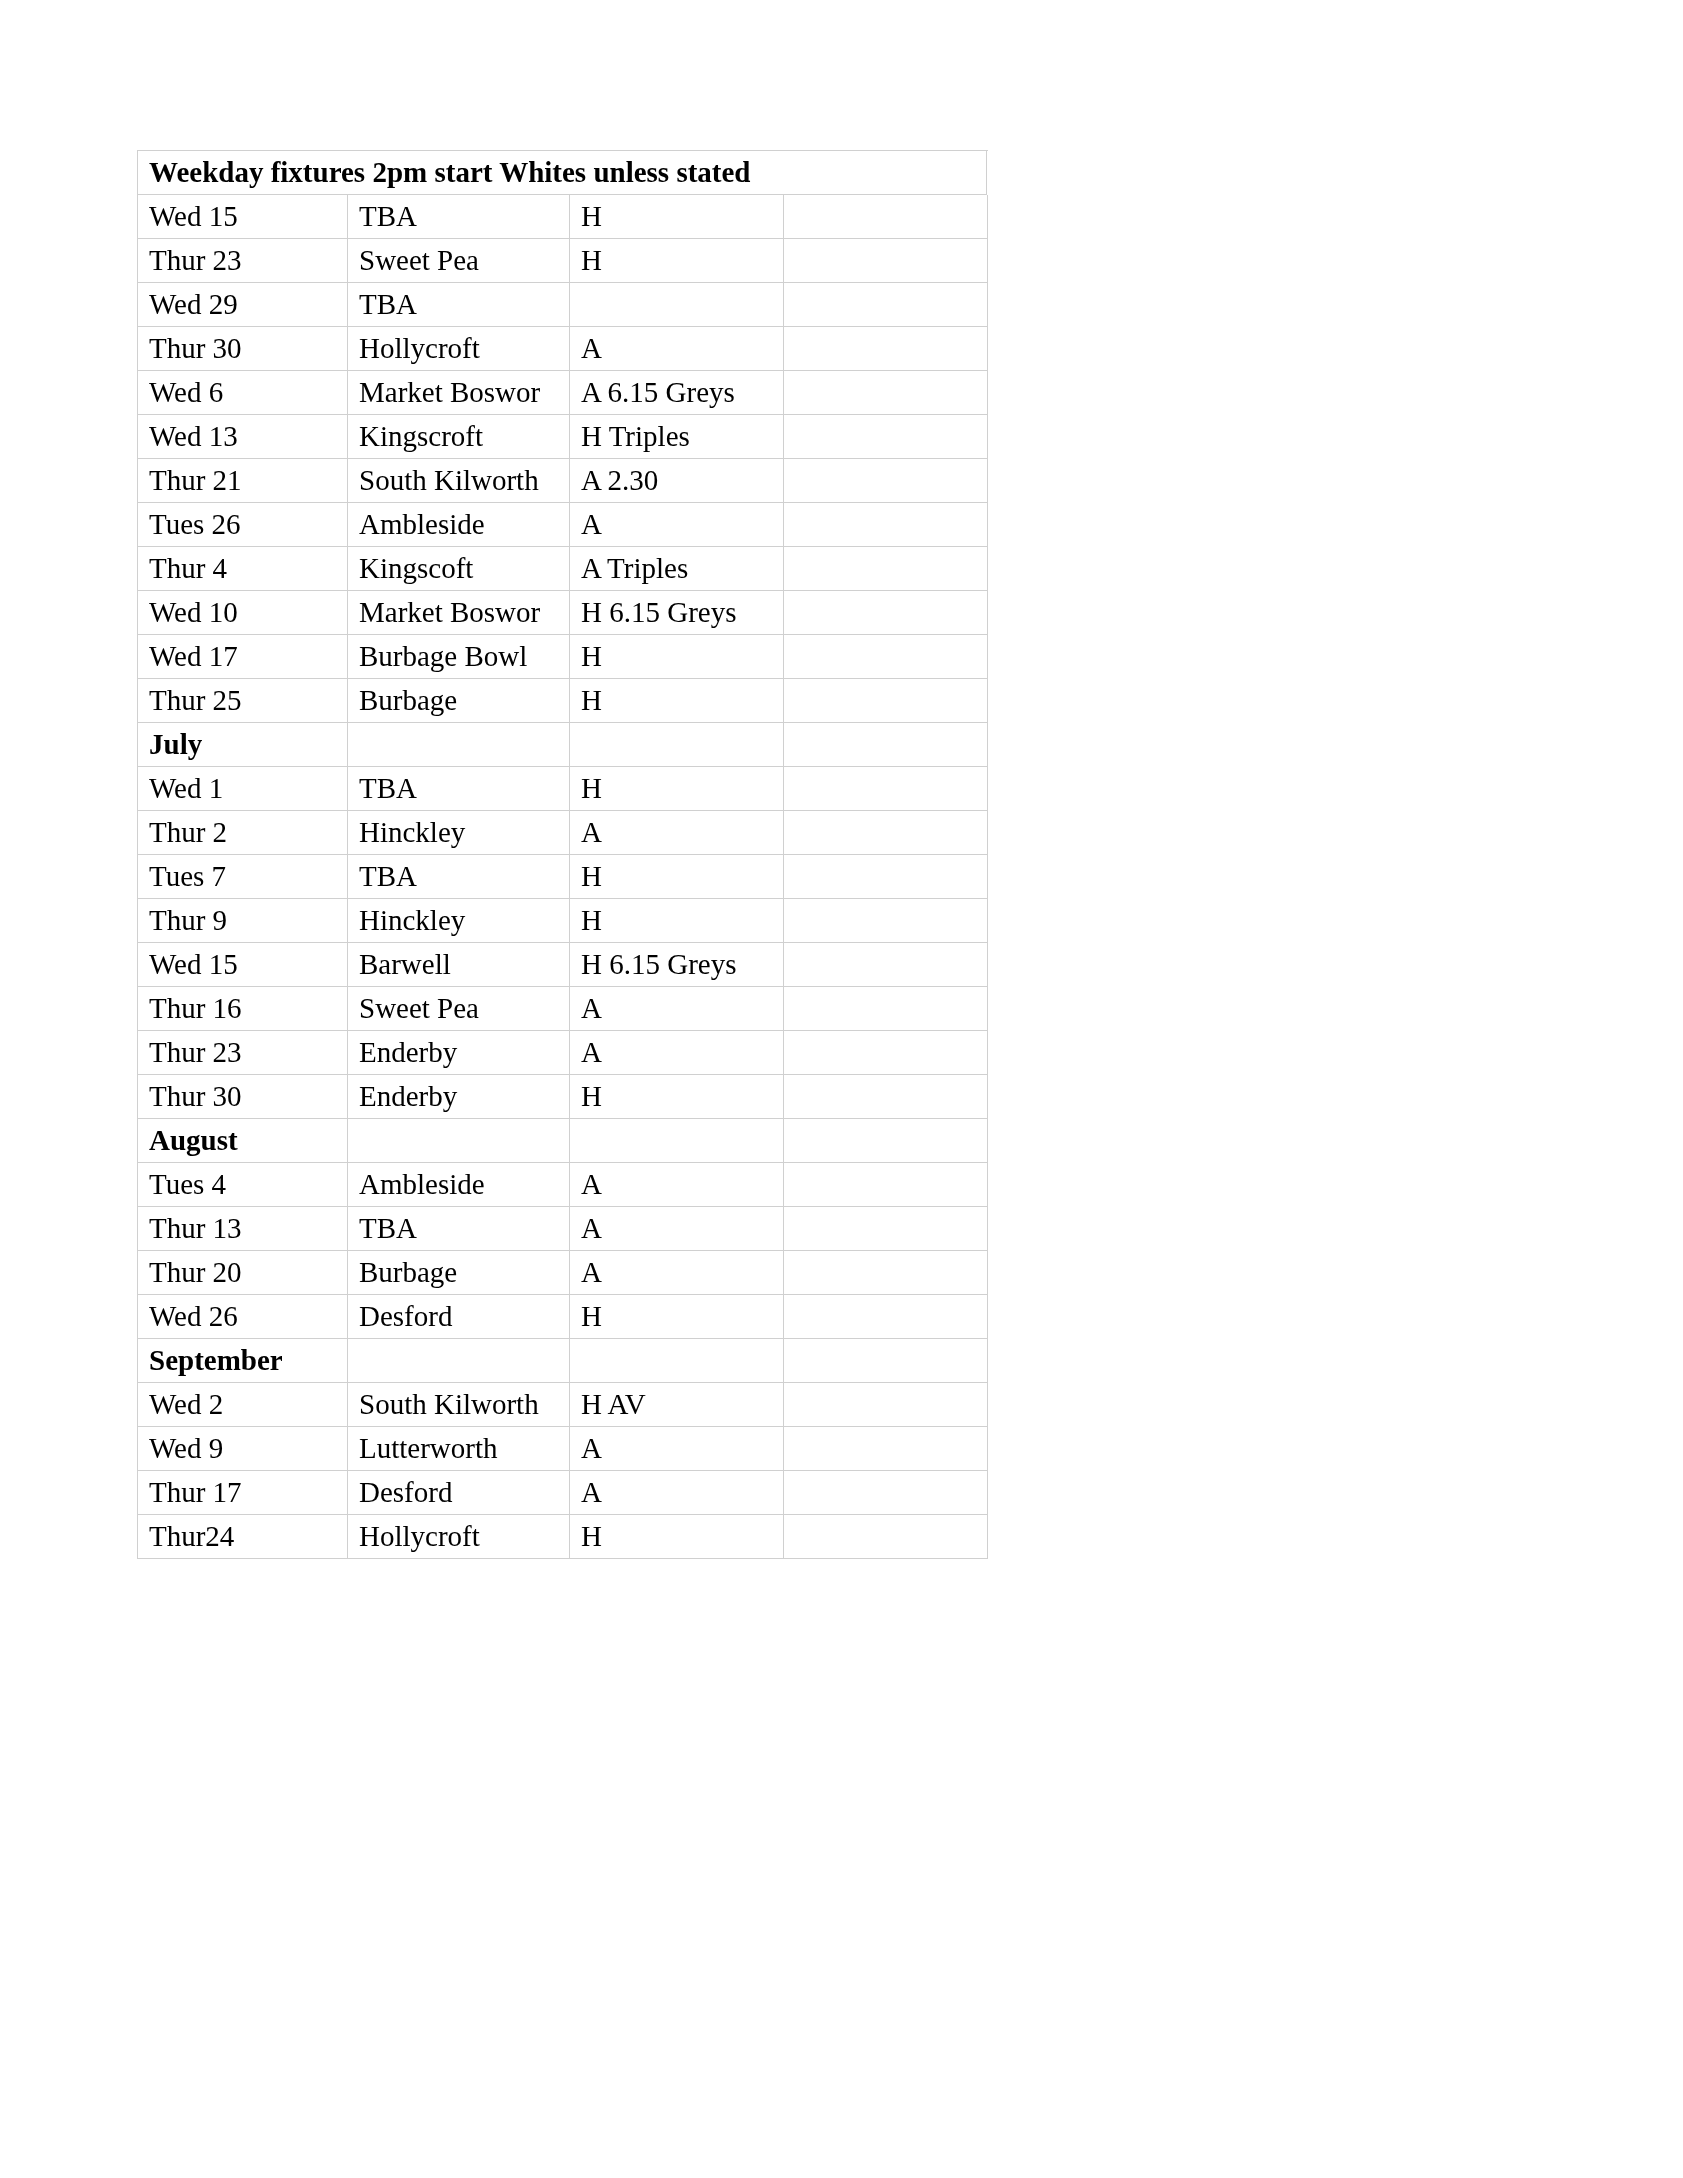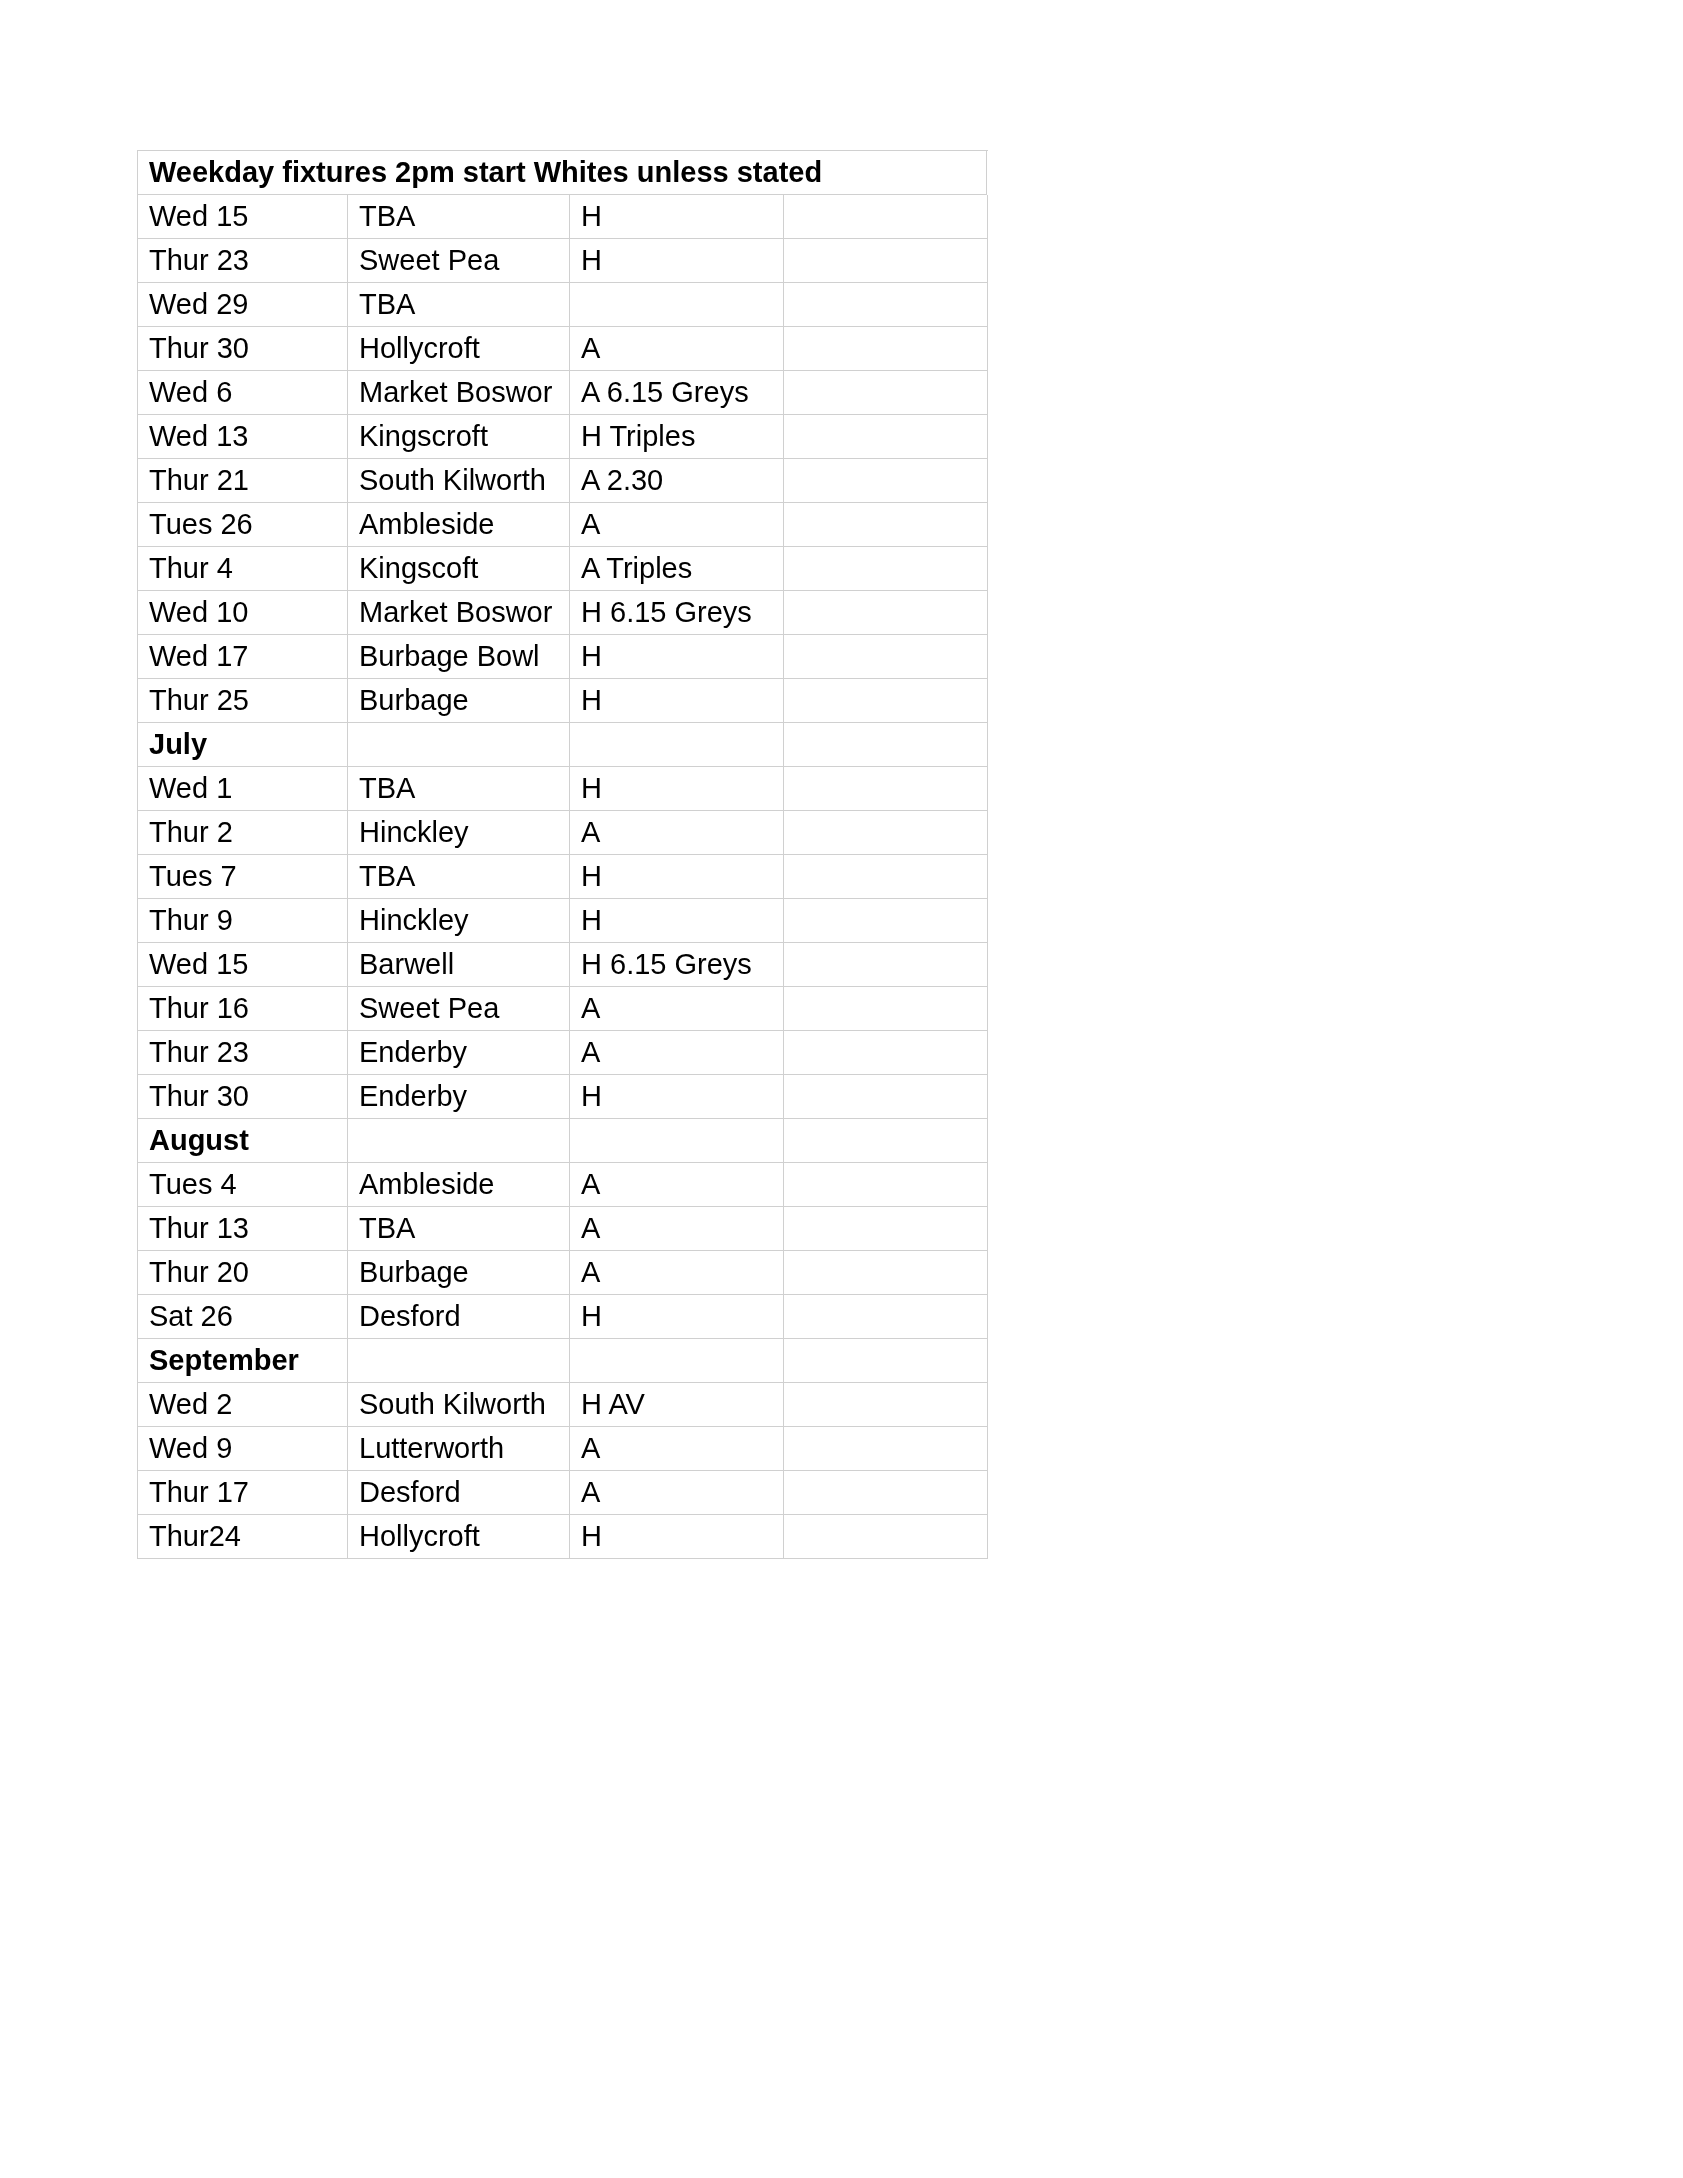--- a/index.html
+++ b/index.html
@@ -14,20 +14,21 @@
     font-family: "Liberation Sans", sans-serif;
     color: #000000;
   }
   .fixtures-table {
     position: absolute;
     left: 137px;
     top: 150px;
     border-top: 1px solid #d0d0d0;
     border-left: 1px solid #d0d0d0;
     background: #ffffff;
+    font-family: Liberation Serif, serif;
   }
   .row {
     display: flex;
   }
   .cell {
     box-sizing: border-box;
     height: 44px;
     line-height: 42px;
     padding-left: 11px;
     font-size: 29px;
@@ -199,21 +200,21 @@
         <div class="cell c3">A</div>
         <div class="cell c4"></div>
       </div>
       <div class="row">
         <div class="cell c1">Thur 20</div>
         <div class="cell c2">Burbage</div>
         <div class="cell c3">A</div>
         <div class="cell c4"></div>
       </div>
       <div class="row">
-        <div class="cell c1">Sat 26</div>
+        <div class="cell c1">Wed 26</div>
         <div class="cell c2">Desford</div>
         <div class="cell c3">H</div>
         <div class="cell c4"></div>
       </div>
       <div class="row bold">
         <div class="cell c1">September</div>
         <div class="cell c2"></div>
         <div class="cell c3"></div>
         <div class="cell c4"></div>
       </div>

